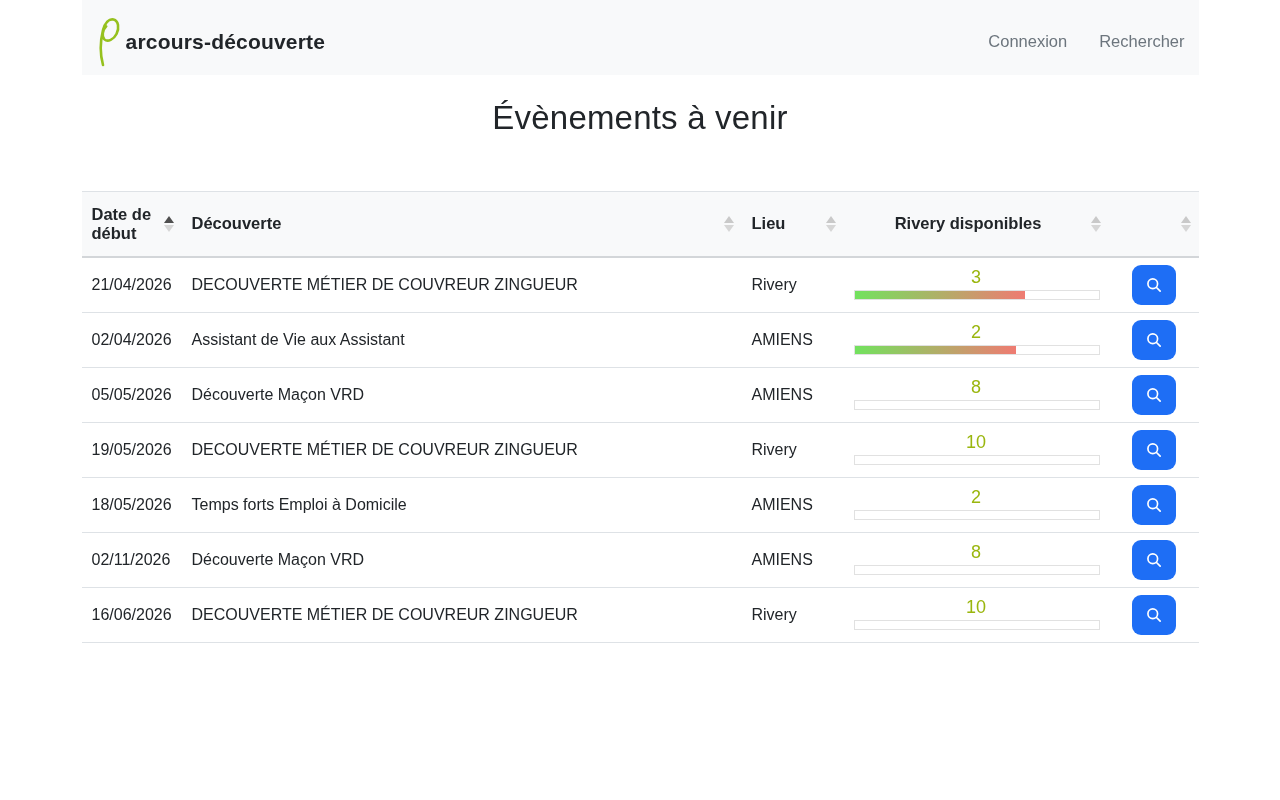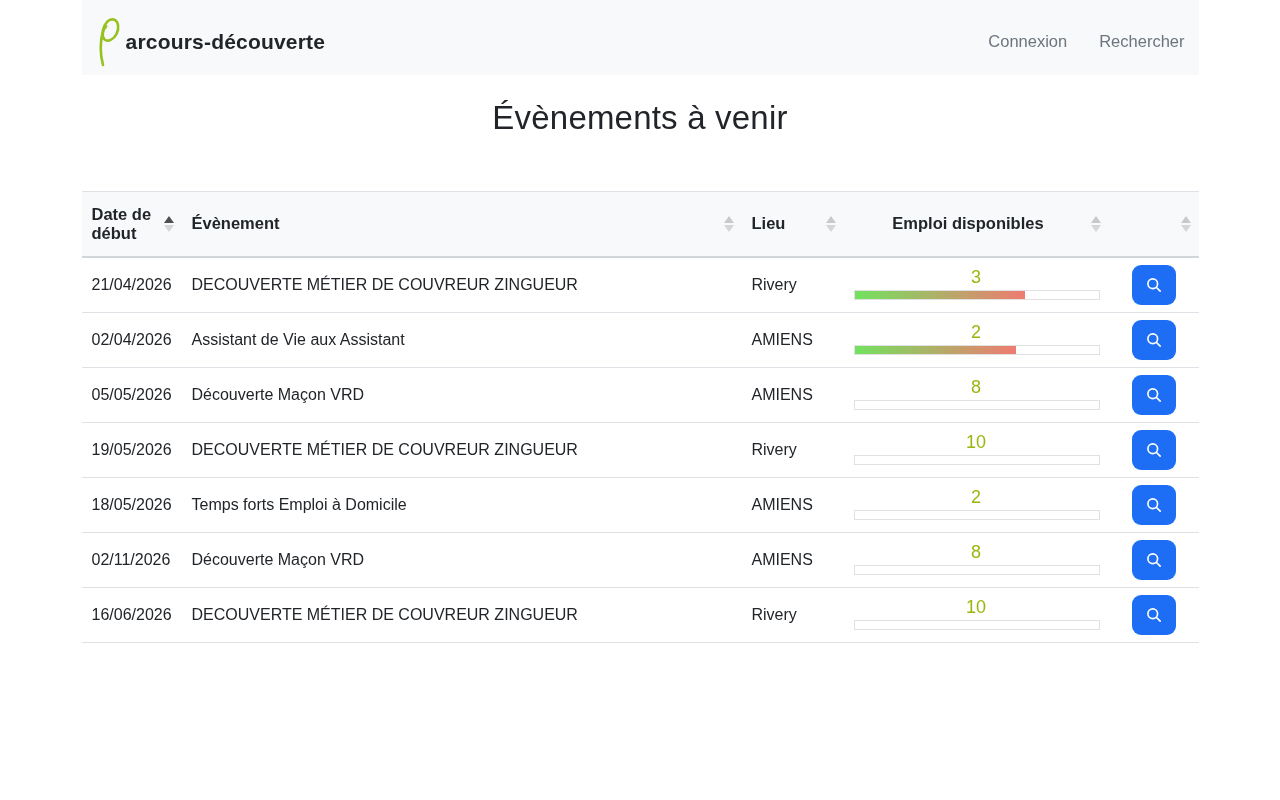--- a/index.html
+++ b/index.html
@@ -166,35 +166,35 @@
     <thead>
       <tr>
         <th>
           <span>Date de début</span>
           <span class="sorter asc">
               <span class="tri-up"></span>
               <span class="tri-down"></span>
             </span>
         </th>
         <th>
-          <span>Évènement</span>
+          <span>Découverte</span>
           <span class="sorter">
               <span class="tri-up"></span>
               <span class="tri-down"></span>
             </span>
         </th>
         <th>
           <span>Lieu</span>
           <span class="sorter">
               <span class="tri-up"></span>
               <span class="tri-down"></span>
             </span>
         </th>
         <th class="center">
-          <span>Emploi disponibles</span>
+          <span>Rivery disponibles</span>
           <span class="sorter">
               <span class="tri-up"></span>
               <span class="tri-down"></span>
             </span>
         </th>
         <th>
           <span></span>
           <span class="sorter">
               <span class="tri-up"></span>
               <span class="tri-down"></span>

